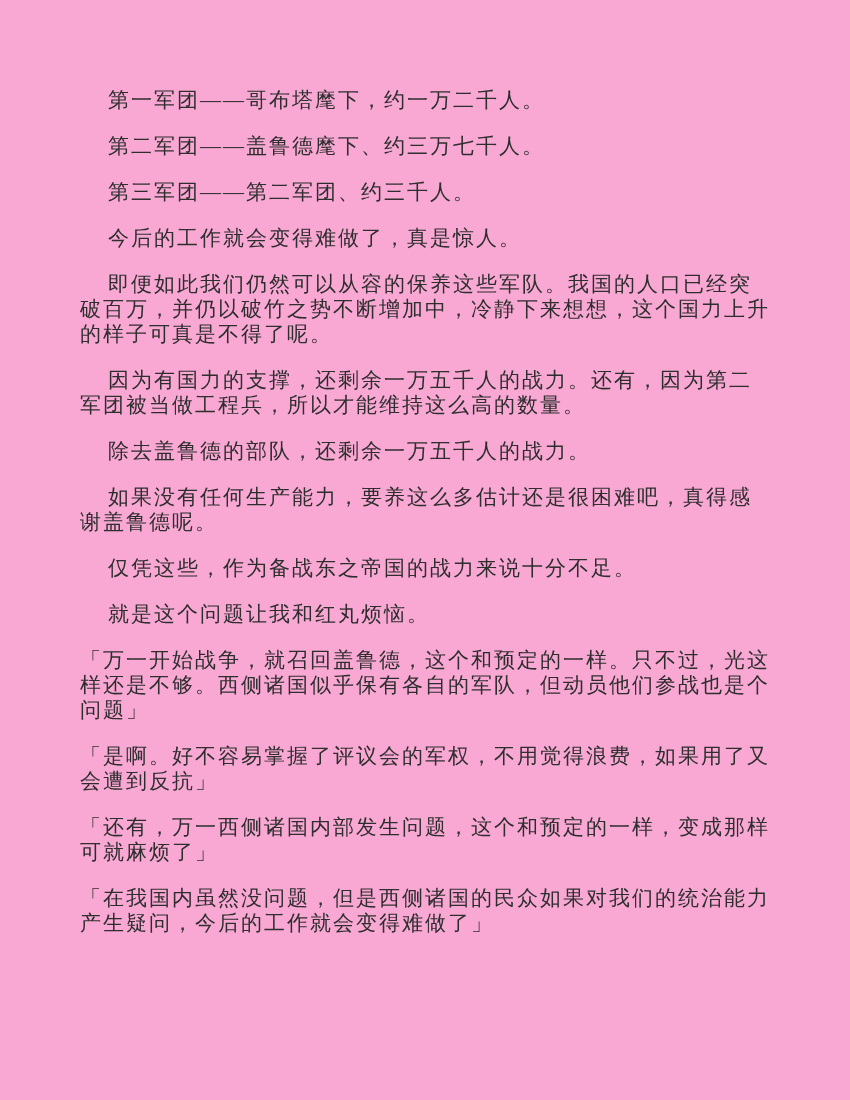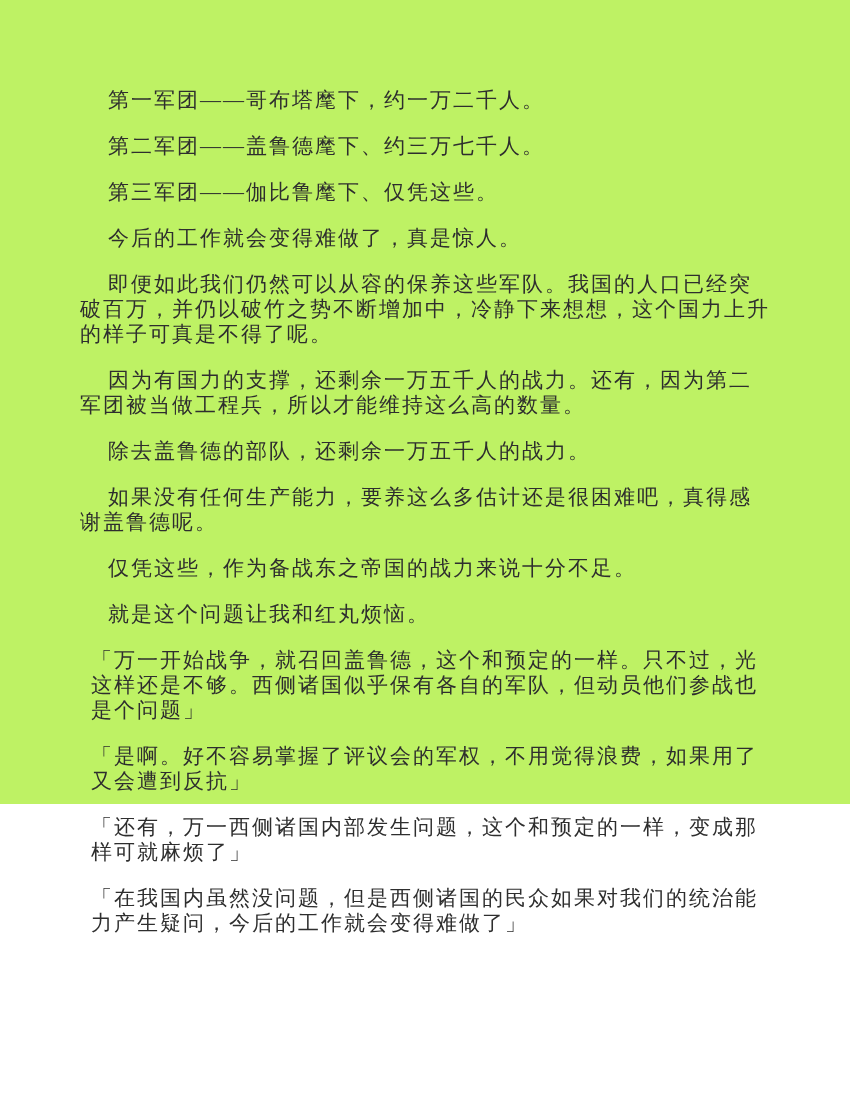--- a/index.html
+++ b/index.html
@@ -9,53 +9,52 @@
   }
   body {
     width: 850px;
     height: 1100px;
     overflow: hidden;
     font-family: "Liberation Serif", "DejaVu Serif", serif;
   }
   .page {
     box-sizing: border-box;
     width: 850px;
-    height: 804px;
+    height: 1100px;
     padding: 88px 80px 0 80px;
-    background: #bef264;
+    background: #f9a8d4;
   }
   .text-column {
     width: 692px;
   }
   p.para {
     margin: 0 0 21px 0;
     font-size: 21px;
     line-height: 25px;
     letter-spacing: 2px;
     color: #2e2e2e;
     word-break: break-all;
     text-align: left;
     white-space: normal;
   }
   p.para.narrative {
     text-indent: 28px;
   }
   p.para.dialogue {
     text-indent: 0;
-    margin-left: 11px;
   }
 </style>
 </head>
 <body>
 
 <div class="page">
   <div class="text-column">
     <p class="para narrative">第一军团——哥布塔麾下，约一万二千人。</p>
     <p class="para narrative">第二军团——盖鲁德麾下、约三万七千人。</p>
-    <p class="para narrative">第三军团——伽比鲁麾下、仅凭这些。</p>
+    <p class="para narrative">第三军团——第二军团、约三千人。</p>
     <p class="para narrative">今后的工作就会变得难做了，真是惊人。</p>
     <p class="para narrative">即便如此我们仍然可以从容的保养这些军队。我国的人口已经突破百万，并仍以破竹之势不断增加中，冷静下来想想，这个国力上升的样子可真是不得了呢。</p>
     <p class="para narrative">因为有国力的支撑，还剩余一万五千人的战力。还有，因为第二军团被当做工程兵，所以才能维持这么高的数量。</p>
     <p class="para narrative">除去盖鲁德的部队，还剩余一万五千人的战力。</p>
     <p class="para narrative">如果没有任何生产能力，要养这么多估计还是很困难吧，真得感谢盖鲁德呢。</p>
     <p class="para narrative">仅凭这些，作为备战东之帝国的战力来说十分不足。</p>
     <p class="para narrative">就是这个问题让我和红丸烦恼。</p>
     <p class="para dialogue">「万一开始战争，就召回盖鲁德，这个和预定的一样。只不过，光这样还是不够。西侧诸国似乎保有各自的军队，但动员他们参战也是个问题」</p>
     <p class="para dialogue">「是啊。好不容易掌握了评议会的军权，不用觉得浪费，如果用了又会遭到反抗」</p>
     <p class="para dialogue">「还有，万一西侧诸国内部发生问题，这个和预定的一样，变成那样可就麻烦了」</p>

